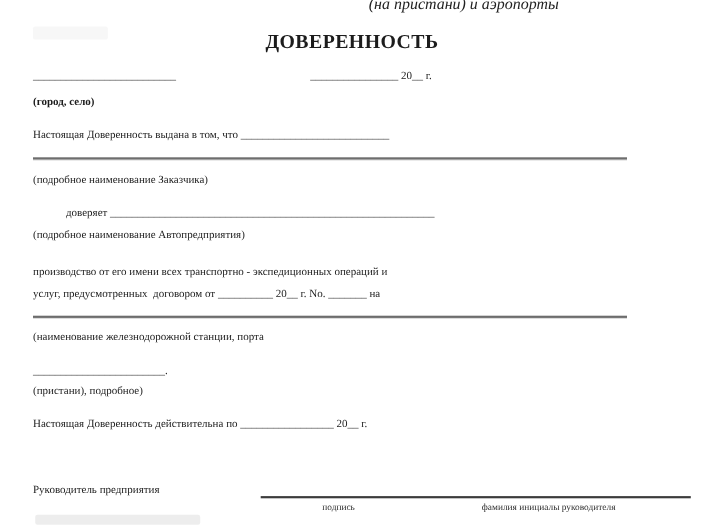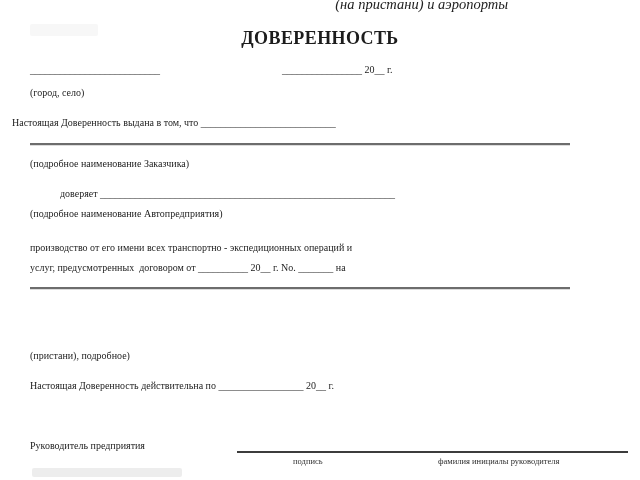--- a/index.html
+++ b/index.html
@@ -7,22 +7,22 @@
     width:640px;height:480px;background:#ffffff;overflow:hidden;
     font-family:"Liberation Serif","DejaVu Serif",serif;color:#1c1c1c;
   }
   #page{position:relative;width:514px;height:480px;background:#ffffff;}
   .abs{position:absolute;white-space:pre;}
   .t{font-size:10px;line-height:18px;}
   .note{top:-4px;right:6px;font-style:italic;font-size:14.5px;color:#222;}
   .title{top:28px;left:0;width:640px;text-align:center;font-weight:bold;font-size:18px;letter-spacing:.4px;white-space:nowrap;}
   .place-blank{top:61px;left:30px;}
   .date-blank{top:61px;left:282px;}
-  .place-label{top:84px;left:30px;}
-  .issued-line{top:114px;left:12px;}
+  .place-label{top:84px;left:30px;font-weight:bold;}
+  .issued-line{top:114px;left:30px;}
   .rule{position:absolute;height:2px;background:#6d6d6d;box-shadow:0 1px 0 #dcdcdc;}
   .rule-1{top:143px;left:30px;width:540px;}
   .customer-label{top:155px;left:30px;}
   .entrusts-line{top:185px;left:30px;margin-left:30px;}
   .enterprise-label{top:205px;left:30px;}
   .ops-1{top:239px;left:30px;}
   .ops-2{top:259px;left:30px;}
   .rule-2{top:287px;left:30px;width:540px;}
   .station-label{top:298px;left:30px;}
   .station-blank{top:329px;left:30px;}
@@ -55,21 +55,23 @@
   <div class="rule rule-1"></div>
   <div class="abs t customer-label">(подробное наименование Заказчика)</div>
 
   <div class="abs t entrusts-line">доверяет ___________________________________________________________</div>
   <div class="abs t enterprise-label">(подробное наименование Автопредприятия)</div>
 
   <div class="abs t ops-1">производство от его имени всех транспортно - экспедиционных операций и</div>
   <div class="abs t ops-2">услуг, предусмотренных  договором от __________ 20__ г. No. _______ на</div>
 
   <div class="rule rule-2"></div>
+  <div class="abs t station-label">(наименование железнодорожной станции, порта</div>
 
+  <div class="abs t station-blank">________________________.</div>
   <div class="abs t pier-label">(пристани), подробное)</div>
 
   <div class="abs t valid-line">Настоящая Доверенность действительна по _________________ 20__ г.</div>
 
   <div class="abs t sig-role">Руководитель предприятия</div>
   <div class="sig-line"></div>
   <div class="sig-cap cap-sign">подпись</div>
   <div class="sig-cap cap-name">фамилия инициалы руководителя</div>
 
   <div class="smudge smudge-top"></div>

